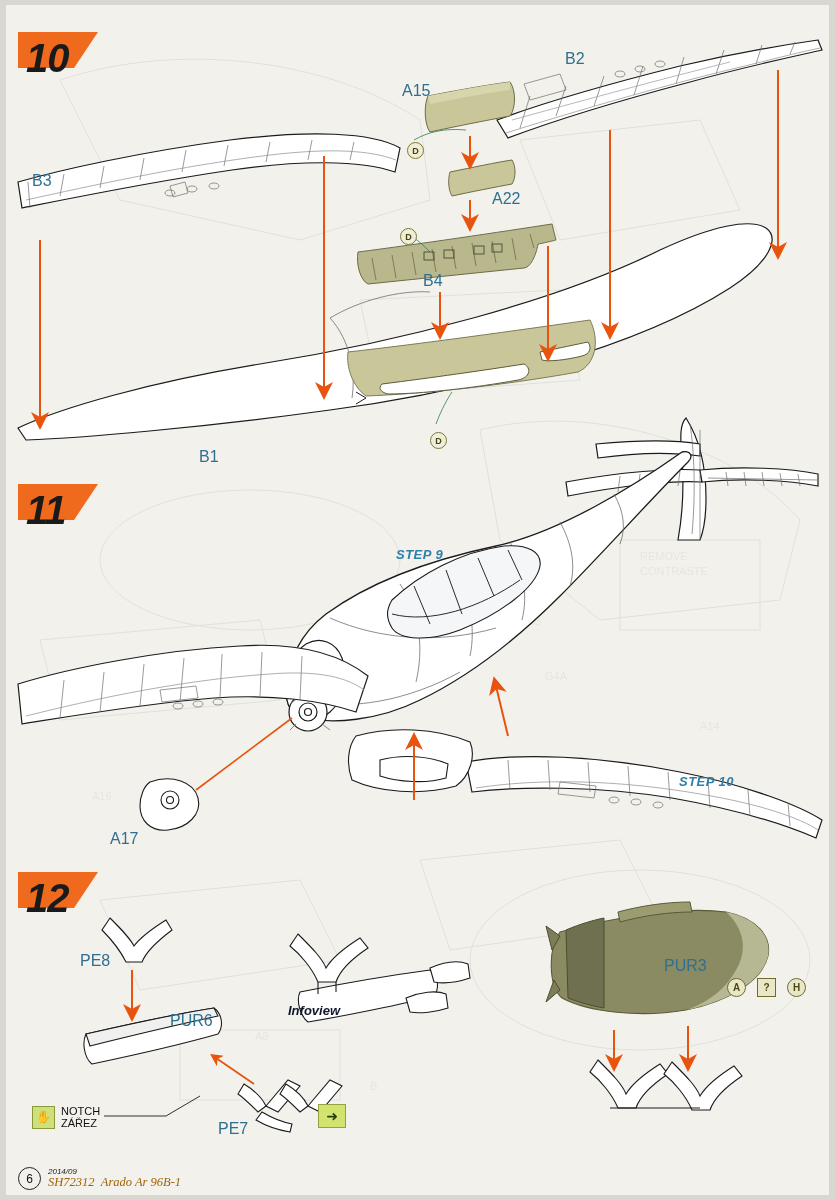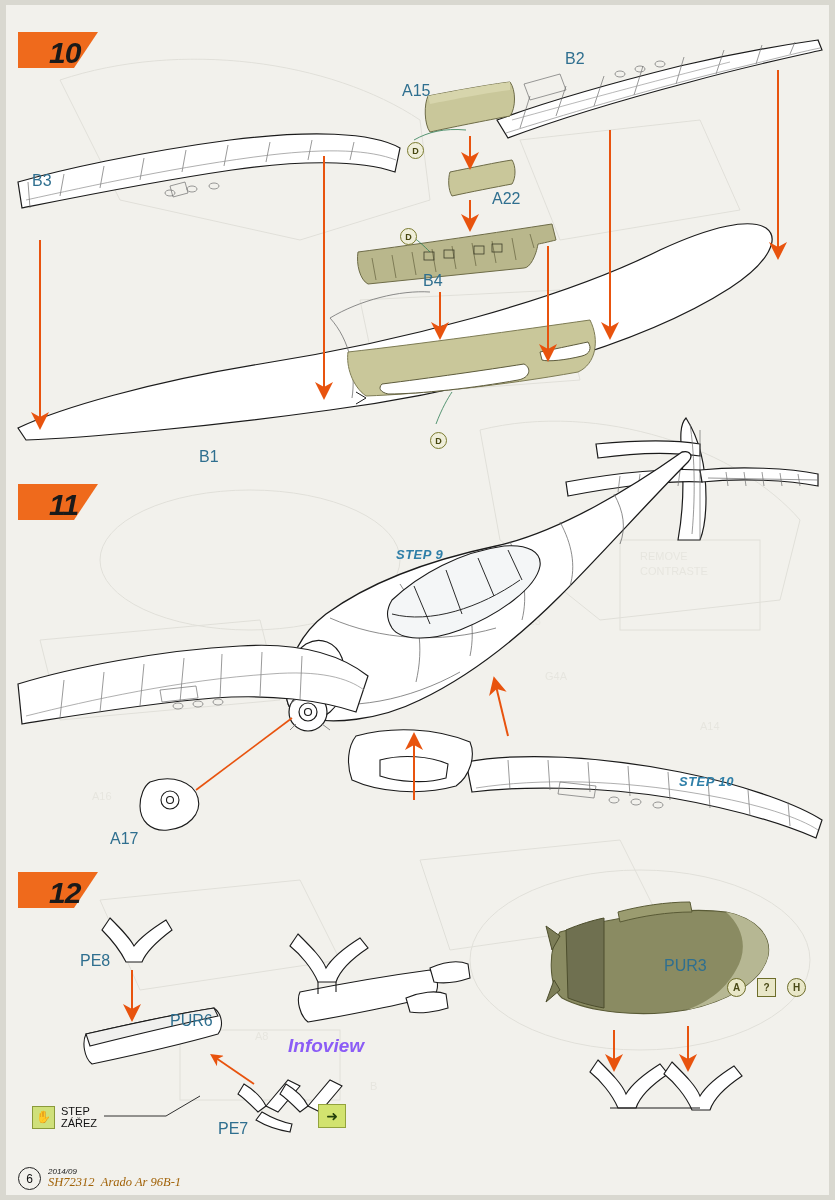--- a/index.html
+++ b/index.html
@@ -18,25 +18,24 @@
     position:absolute;inset:0;
     opacity:.30;
     pointer-events:none;
   }
   svg.layer{position:absolute;left:0;top:0;width:835px;height:1200px;}
   .stepnum{
     position:absolute;
     font-family:"Liberation Sans", sans-serif;
     font-weight:bold;
     font-style:italic;
-    font-size:30px;
+    font-size:40px;
     color:#1a1a1a;
     letter-spacing:-1px;
     z-index:6;
-    margin-left:23px;
   }
   .steptag{
     position:absolute;
     z-index:5;
   }
   .partlabel{
     position:absolute;
     color:#2f6f8f;
     font-size:16px;
     font-family:"Liberation Sans", sans-serif;
@@ -49,26 +48,25 @@
     font-size:13px;
     font-style:italic;
     font-weight:bold;
     letter-spacing:.5px;
     z-index:7;
     white-space:nowrap;
     margin-left:12px;
   }
   .infoview{
     position:absolute;
-    color:#8b5cf6;
-    font-size:19px;
+    color:#0f172a;
+    font-size:13px;
     font-style:italic;
     font-weight:bold;
     z-index:7;
-    margin-top:32px;
   }
   .notchbox{
     position:absolute;
     z-index:8;
     display:flex;
     align-items:center;
     gap:6px;
   }
   .notchtext{
     font-size:11px;
@@ -494,21 +492,21 @@
   <div class="dcirc" style="left:400px;top:228px;">D</div>
   <div class="dcirc" style="left:430px;top:432px;">D</div>
 
   <div class="badge-circ" style="left:727px;top:978px;">A</div>
   <div class="badge-sq" style="left:757px;top:978px;">?</div>
   <div class="badge-circ" style="left:787px;top:978px;">H</div>
 
   <div class="notchbox" style="left:32px;top:1105px;">
     <span class="greenicon">✋</span>
     <span class="notchtext">
-      <span>STEP</span><br>
+      <span>NOTCH</span><br>
       <span>ZÁŘEZ</span>
     </span>
   </div>
   <div class="arrowicon" style="left:318px;top:1104px;">➜</div>
 
   <div class="footer">
     <div class="pagecircle">6</div>
     <div>
       <div class="footer-date">2014/09</div>
       <div class="footer-title">

